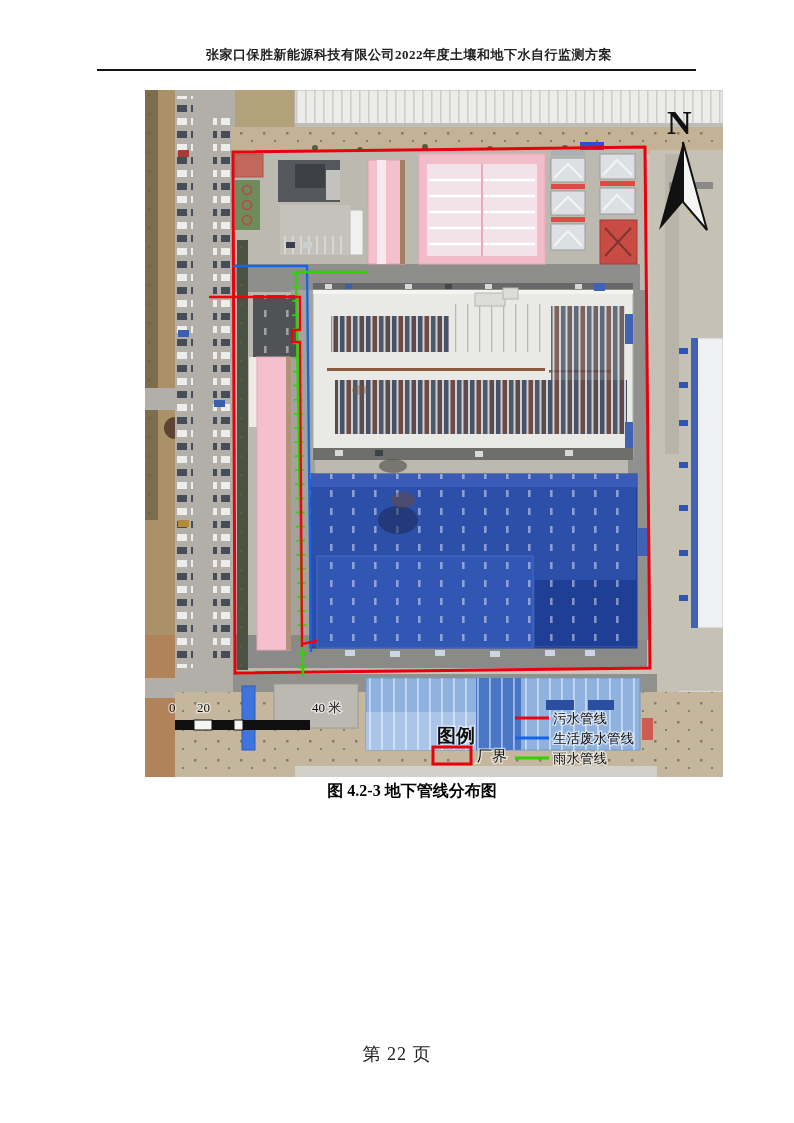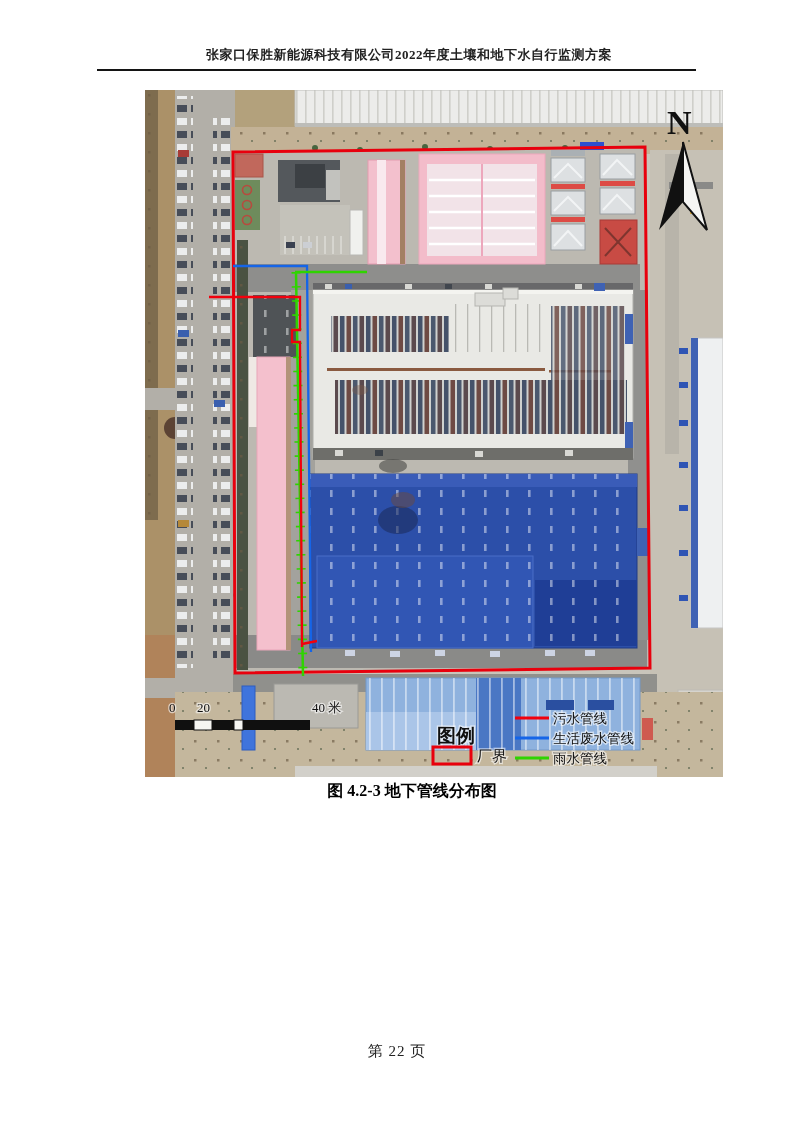--- a/index.html
+++ b/index.html
@@ -5,21 +5,21 @@
   html,body{margin:0;padding:0;background:#ffffff;}
   .page{position:relative;width:794px;height:1123px;background:#ffffff;overflow:hidden;
         font-family:"Liberation Serif", serif;}
   .header-title{position:absolute;top:46px;left:0;right:0;text-align:center;
         transform:translateX(12px);font-size:13px;font-weight:600;color:#222222;letter-spacing:.5px;}
   .header-rule{position:absolute;top:69px;left:97px;width:599px;height:2px;background:#141414;}
   .map-wrap{position:absolute;left:145px;top:90px;width:578px;height:687px;}
   .figure-caption{position:absolute;top:781px;left:0;right:0;text-align:center;
         transform:translateX(15px);font-size:16px;font-weight:bold;color:#000;}
   .page-number{position:absolute;top:1042px;left:0;right:0;text-align:center;
-        font-size:15px;color:#222;letter-spacing:1px;}
+        font-size:18px;color:#222;letter-spacing:1px;}
   svg text{font-family:"Liberation Serif", serif;}
   .halo{paint-order:stroke;stroke:rgba(255,255,255,.6);stroke-width:2.6px;fill:#101010;}
 </style>
 </head>
 <body>
 
 <div class="page">
 
   <div class="header-title">张家口保胜新能源科技有限公司2022年度土壤和地下水自行监测方案</div>
   <div class="header-rule"></div>

